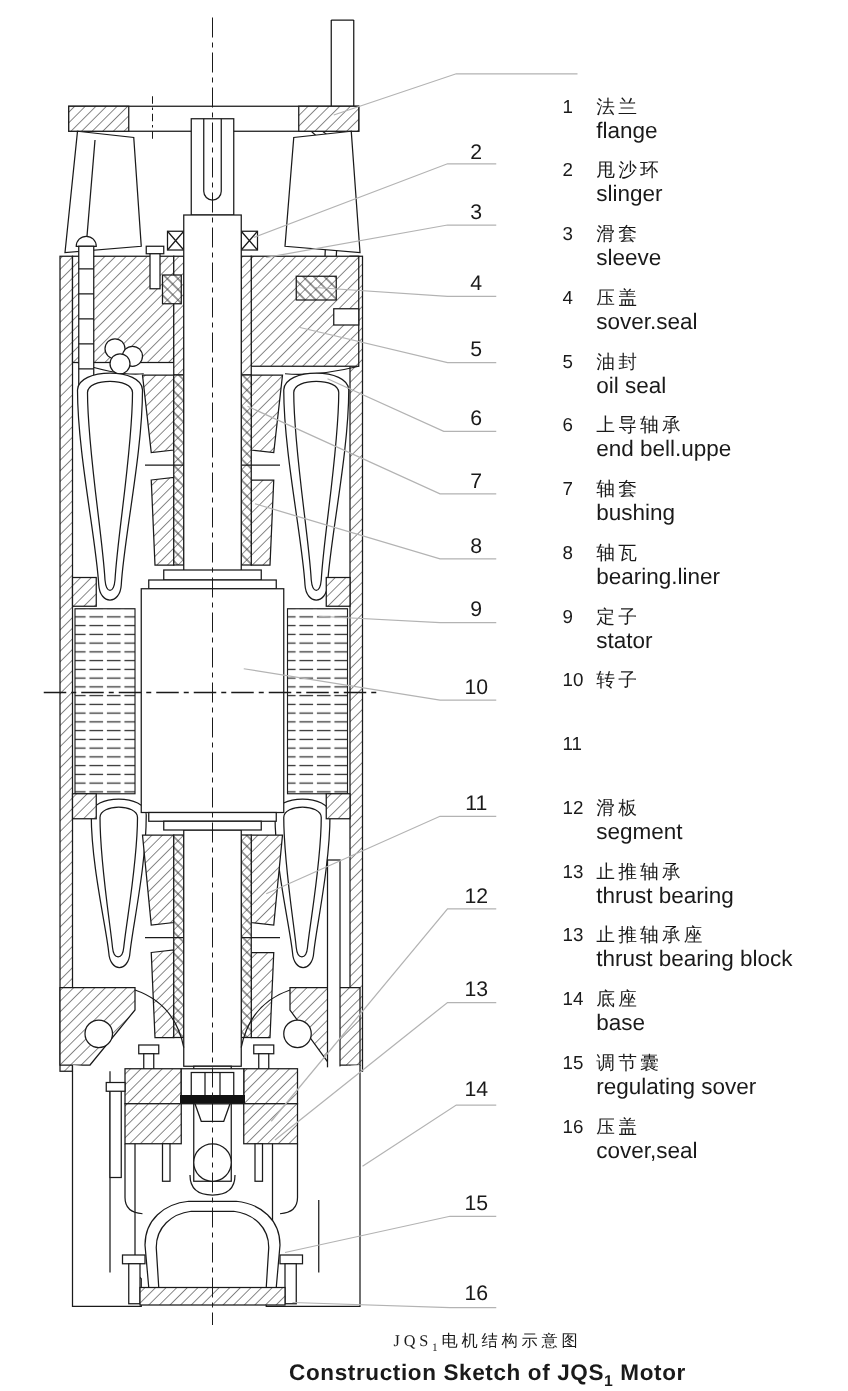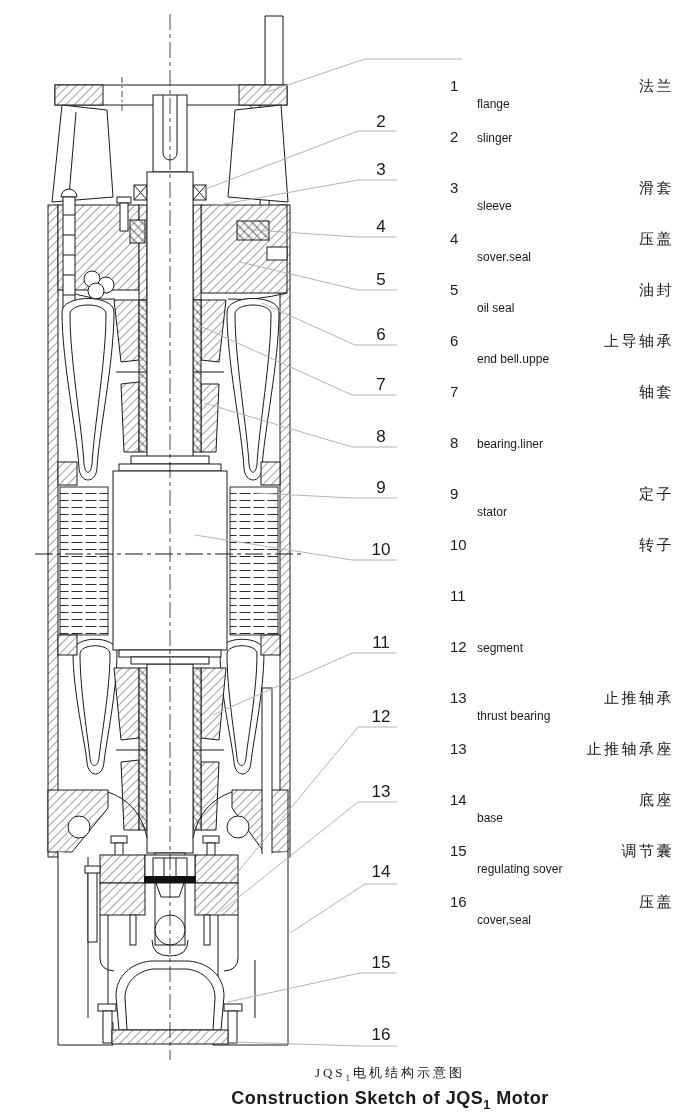--- a/index.html
+++ b/index.html
@@ -5,22 +5,22 @@
   html,body{margin:0;padding:0;background:#fff;}
   .stage{position:relative;width:678px;height:1113px;background:#fff;overflow:hidden;
          font-family:"Liberation Sans",sans-serif;color:#1a1a1a;}
   .stage svg{position:absolute;left:0;top:0;}
   .co{position:absolute;left:366px;width:30px;text-align:center;
       font-size:17px;line-height:22px;color:#1a1a1a;}
   .legend{position:absolute;left:450px;top:77px;width:224px;}
   .lrow{display:flex;height:51px;align-items:flex-start;}
   .lnum{flex:0 0 27px;font-size:15px;line-height:17px;}
   .ltxt{flex:1;}
-  .zh{display:block;font-size:15px;line-height:17px;letter-spacing:2.5px;white-space:nowrap;text-align:right;}
-  .en{display:block;font-size:12px;line-height:16px;margin-top:2px;white-space:nowrap;}
+  .zh{display:block;font-size:15px;line-height:17px;letter-spacing:2.5px;white-space:nowrap;}
+  .en{display:block;font-size:18px;line-height:16px;margin-top:2px;white-space:nowrap;}
   .title{position:absolute;left:180px;top:1063px;width:420px;text-align:center;}
   .t-zh{font-family:"Liberation Serif",serif;font-size:13px;letter-spacing:3px;line-height:20px;}
   .t-en{font-family:"Liberation Sans",sans-serif;font-weight:bold;font-size:18px;line-height:21px;letter-spacing:.5px;}
   sub{font-size:70%;}
 </style>
 </head>
 <body>
 
 <div class="stage">
 
@@ -250,20 +250,21 @@
       <span class="lnum">1</span>
       <span class="ltxt">
         <span class="zh">法兰</span>
         <span class="en">flange</span>
       </span>
     </div>
 
     <div class="lrow">
       <span class="lnum">2</span>
       <span class="ltxt">
+        <span class="zh">甩沙环</span>
         <span class="en">slinger</span>
       </span>
     </div>
 
     <div class="lrow">
       <span class="lnum">3</span>
       <span class="ltxt">
         <span class="zh">滑套</span>
         <span class="en">sleeve</span>
       </span>
@@ -290,26 +291,28 @@
       <span class="ltxt">
         <span class="zh">上导轴承</span>
         <span class="en">end bell.uppe</span>
       </span>
     </div>
 
     <div class="lrow">
       <span class="lnum">7</span>
       <span class="ltxt">
         <span class="zh">轴套</span>
+        <span class="en">bushing</span>
       </span>
     </div>
 
     <div class="lrow">
       <span class="lnum">8</span>
       <span class="ltxt">
+        <span class="zh">轴瓦</span>
         <span class="en">bearing.liner</span>
       </span>
     </div>
 
     <div class="lrow">
       <span class="lnum">9</span>
       <span class="ltxt">
         <span class="zh">定子</span>
         <span class="en">stator</span>
       </span>
@@ -322,36 +325,38 @@
       </span>
     </div>
 
     <div class="lrow">
       <span class="lnum">11</span>
     </div>
 
     <div class="lrow">
       <span class="lnum">12</span>
       <span class="ltxt">
+        <span class="zh">滑板</span>
         <span class="en">segment</span>
       </span>
     </div>
 
     <div class="lrow">
       <span class="lnum">13</span>
       <span class="ltxt">
         <span class="zh">止推轴承</span>
         <span class="en">thrust bearing</span>
       </span>
     </div>
 
     <div class="lrow">
       <span class="lnum">13</span>
       <span class="ltxt">
         <span class="zh">止推轴承座</span>
+        <span class="en">thrust bearing block</span>
       </span>
     </div>
 
     <div class="lrow">
       <span class="lnum">14</span>
       <span class="ltxt">
         <span class="zh">底座</span>
         <span class="en">base</span>
       </span>
     </div>

